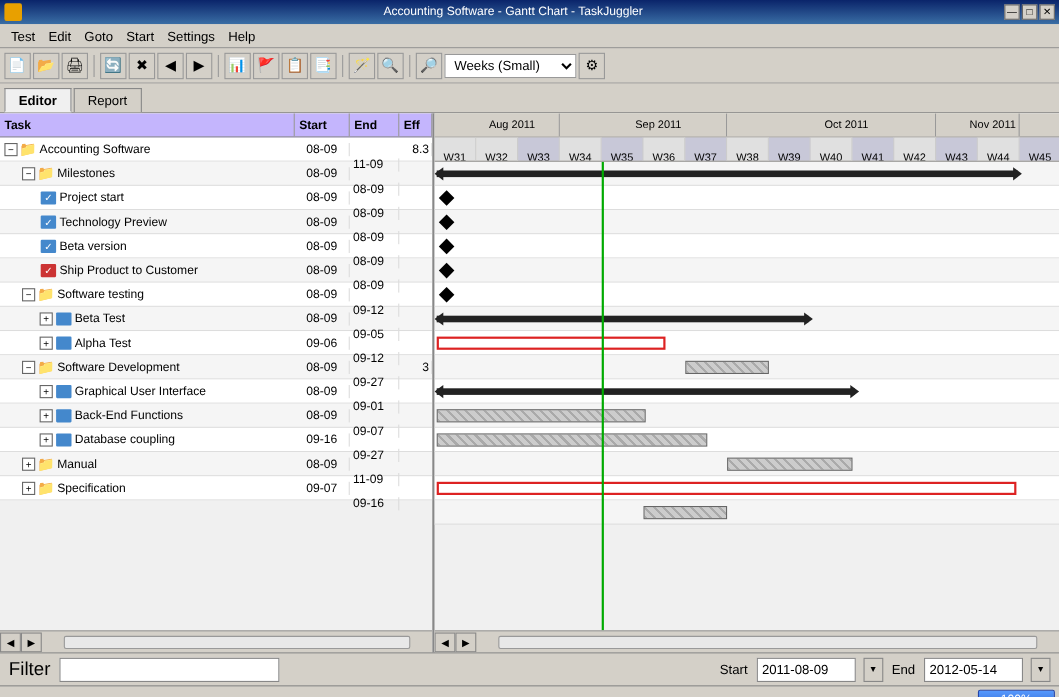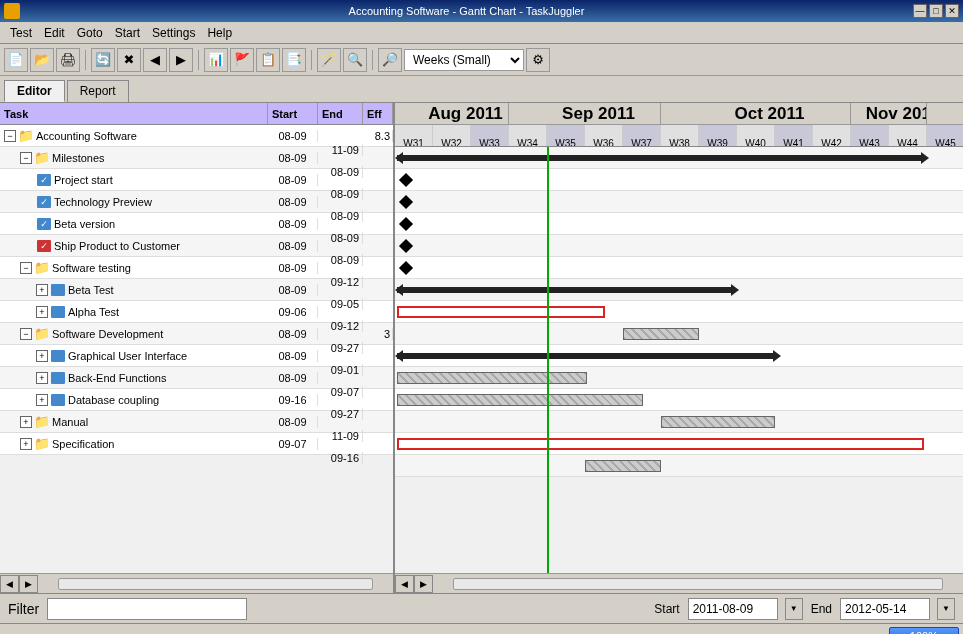--- a/index.html
+++ b/index.html
@@ -175,21 +175,21 @@
       flex-shrink: 0;
       background: white;
     }
 
     .task-val {
       font-size: 11px;
       padding: 0 3px;
       border-right: 1px solid #ddd;
     }
     .col-s { width: 50px; text-align: center; }
-    .col-e { width: 45px; text-align: right; margin-top: 29px; }
+    .col-e { width: 45px; text-align: left; margin-top: 29px; }
     .col-f { width: 30px; text-align: right; padding-right: 2px; }
 
     
     .icon-folder { color: #c8a000; font-size: 13px; }
 
     
     .gantt-panel {
       flex: 1;
       overflow: hidden;
       display: flex;
@@ -206,22 +206,22 @@
     .month-row {
       display: flex;
       height: 22px;
       border-bottom: 1px solid #999;
     }
     .month-cell {
       border-right: 1px solid #999;
       display: flex;
       align-items: center;
       justify-content: center;
-      font-size: 17px;
-      font-weight: bold;
+      font-size: 10px;
+      font-weight: normal;
       background: #d4d0c8;
       white-space: nowrap;
       overflow: hidden;
       padding-left: 28px;
     }
 
     .week-row {
       display: flex;
       height: 36px;
     }
@@ -286,21 +286,21 @@
     
     .bottom-bar {
       background: #d4d0c8;
       border-top: 1px solid #888;
       display: flex;
       align-items: center;
       padding: 4px 8px;
       height: 30px;
       gap: 8px;
     }
-    .filter-label { font-size: 14px; }
+    .filter-label { font-size: 17px; }
     .filter-input {
       width: 200px;
       height: 22px;
       background: white;
       border: 1px solid #888;
       padding: 0 4px;
       font-size: 12px;
     }
     .spacer { flex: 1; }
     .date-label { font-size: 12px; }

